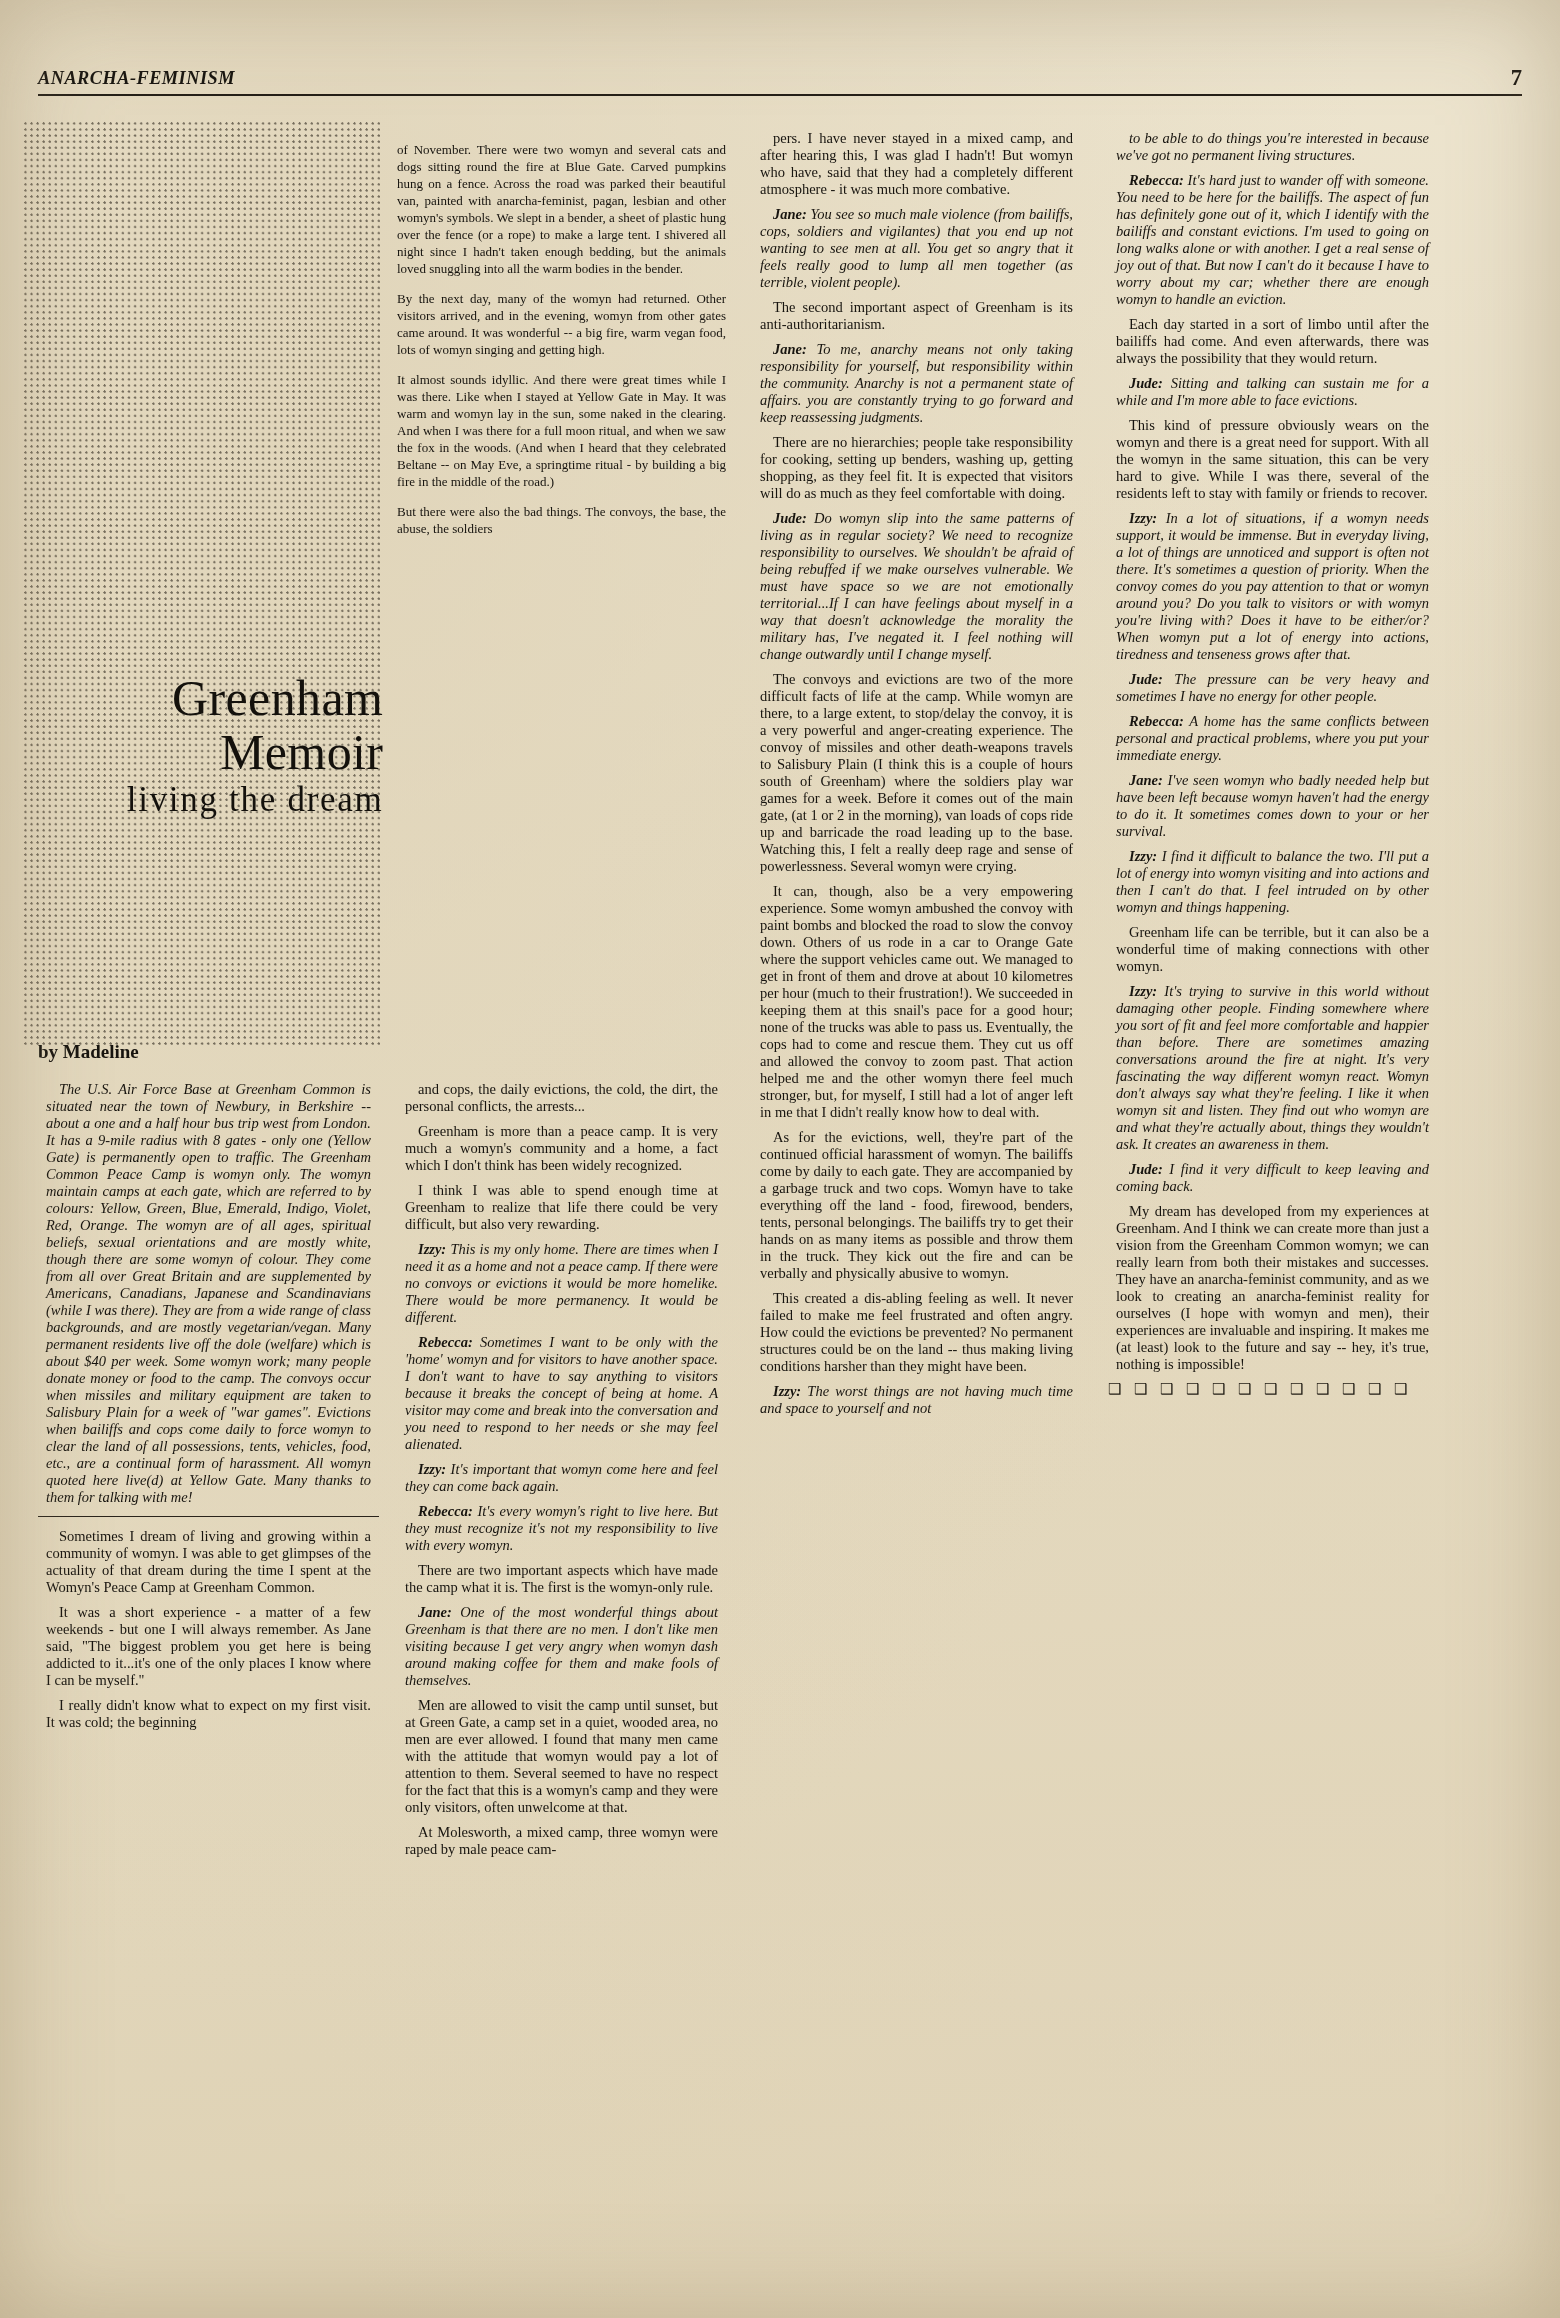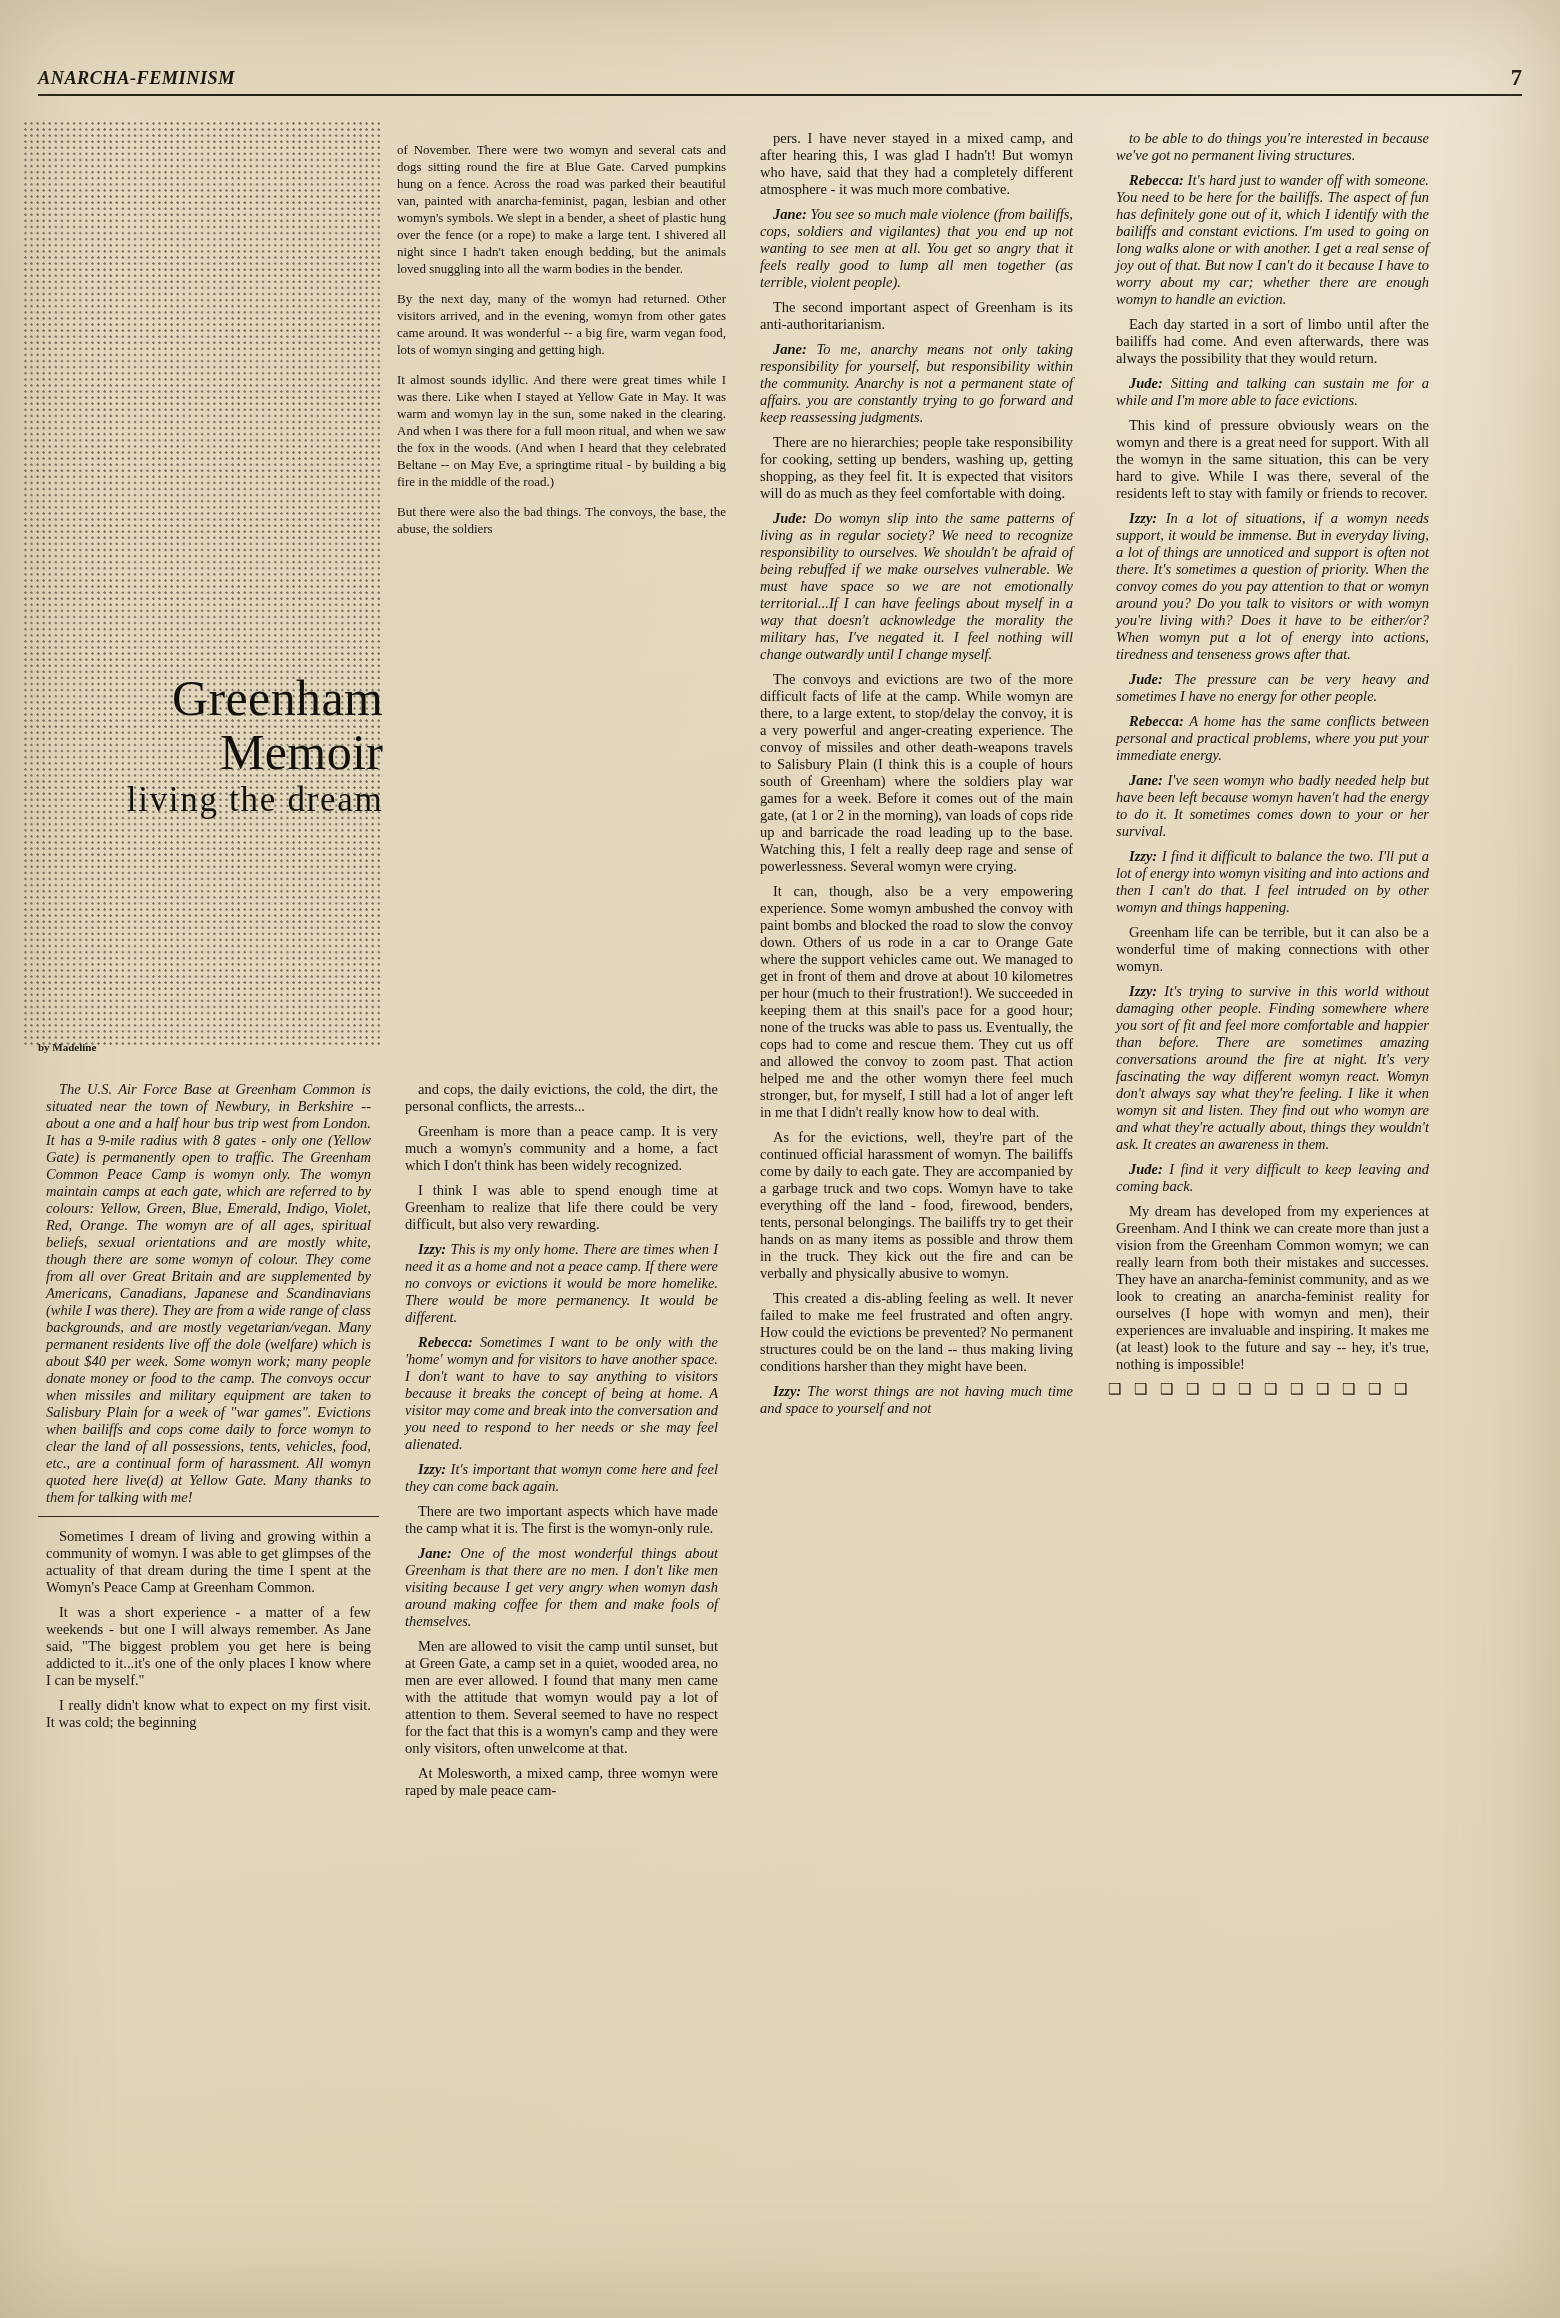--- a/index.html
+++ b/index.html
@@ -125,21 +125,21 @@
     color: #14110c;
     text-shadow: 0 0 1.7px rgba(232,223,200,0.9);
   }
 
   .byline {
     position: absolute;
     left: 38px;
     top: 1041px;
     width: 341px;
     font-weight: bold;
-    font-size: 11px;
+    font-size: 19px;
   }
 
   .endmark {
     margin-top: 7px;
     letter-spacing: 4.4px;
     font-size: 15px;
     color: #1b1710;
   }
 </style>
 </head>
@@ -178,20 +178,21 @@
       <p>But there were also the bad things.  The convoys, the base, the abuse, the soldiers</p>
     </div>
 
   <div class="col" id="col3" style="left: 397px; top: 1073px;">
       <p>and cops, the daily evictions, the cold, the dirt, the personal conflicts, the arrests...</p>
       <p>Greenham is more than a peace camp.  It is very much a womyn's community and a home, a fact which I don't think has been widely recognized.</p>
       <p>I think I was able to spend enough time at Greenham to realize that life there could be very difficult, but also very rewarding.</p>
       <p class="ital"><span class="speaker">Izzy:</span> This is my only home.  There are times when I need it as a home and not a peace camp.  If there were no convoys or evictions it would be more homelike.  There would be more permanency.  It would be different.</p>
       <p class="ital"><span class="speaker">Rebecca:</span> Sometimes I want to be only with the 'home' womyn and for visitors to have another space.  I don't want to have to say anything to visitors because it breaks the concept of being at home.  A visitor may come and break into the conversation and you need to respond to her needs or she may feel alienated.</p>
       <p class="ital"><span class="speaker">Izzy:</span> It's important that womyn come here and feel they can come back again.</p>
+      <p class="ital"><span class="speaker">Rebecca:</span> It's every womyn's right to live here.  But they must recognize it's not my responsibility to live with every womyn.</p>
       <p>There are two important aspects which have made the camp what it is.  The first is the womyn-only rule.</p>
       <p class="ital"><span class="speaker">Jane:</span> One of the most wonderful things about Greenham is that there are no men.  I don't like men visiting because I get very angry when womyn dash around making coffee for them and make fools of themselves.</p>
       <p>Men are allowed to visit the camp until sunset, but at Green Gate, a camp set in a quiet, wooded area, no men are ever allowed.  I found that many men came with the attitude that womyn would pay a lot of attention to them.  Several seemed to have no respect for the fact that this is a womyn's camp and they were only visitors, often unwelcome at that.</p>
       <p>At Molesworth, a mixed camp, three womyn were raped by male peace cam-</p>
     </div>
 
   <div class="col" id="col4" style="left: 752px; display: block; top: 122px;">
       <p>pers.  I have never stayed in a mixed camp, and after hearing this, I was glad I hadn't!  But womyn who have, said that they had a completely different atmosphere - it was much more combative.</p>
       <p class="ital"><span class="speaker">Jane:</span> You see so much male violence (from bailiffs, cops, soldiers and vigilantes) that you end up not wanting to see men at all.  You get so angry that it feels really good to lump all men together (as terrible, violent people).</p>
       <p>The second important aspect of Greenham is its anti-authoritarianism.</p>

